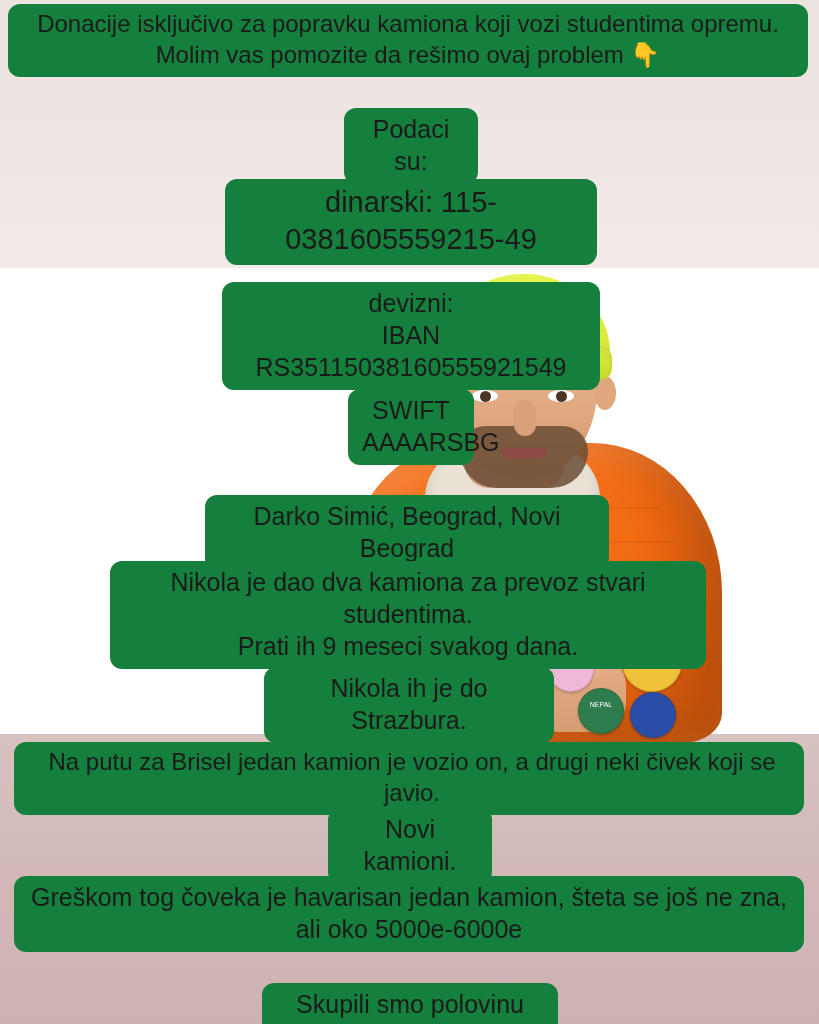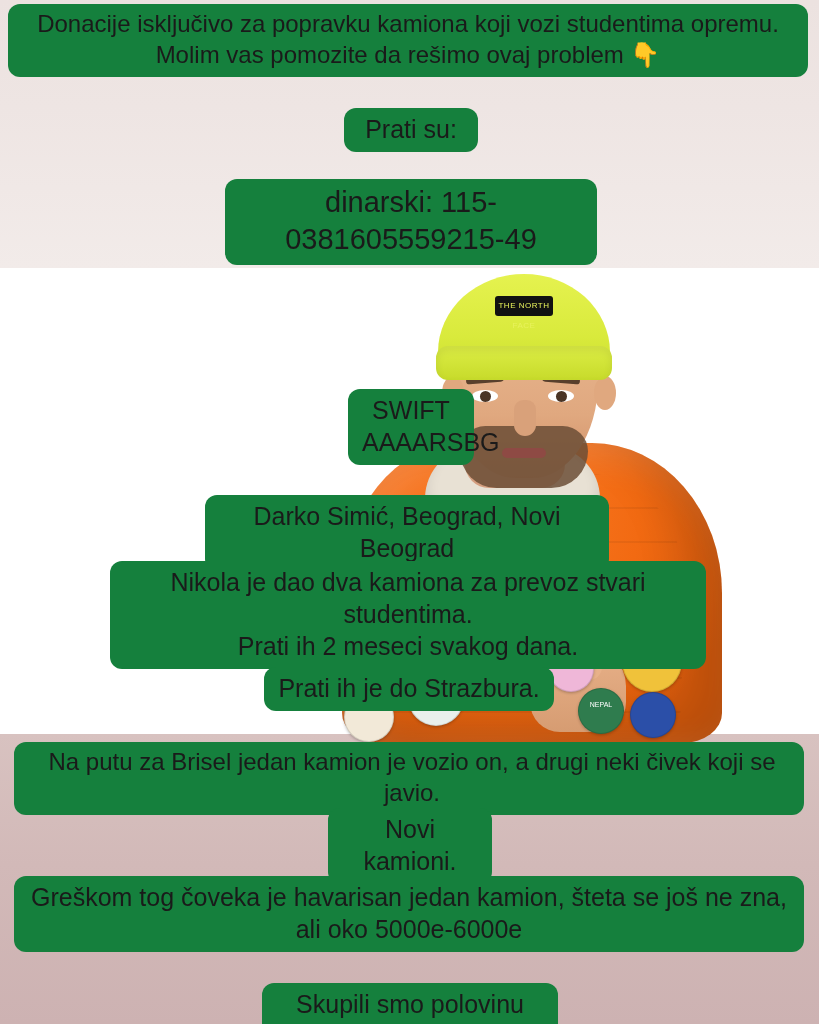--- a/index.html
+++ b/index.html
@@ -281,34 +281,36 @@
         </div>
       <div class="pin pin7">
           <div class="pin-text" style="color:#fff"></div>
         </div>
     </div>
   </div>
 
   <div class="captions">
     <div class="cap" style="left:8px; top:4px; width:800px; font-size:24px;">Donacije isključivo za popravku kamiona koji vozi studentima opremu. Molim vas pomozite da rešimo ovaj problem 👇</div>
 
-    <div class="cap" style="left:344px; top:108px; width:134px; font-size:25px;">Prati su:</div>
+    <div class="cap" style="left:344px; top:108px; width:134px; font-size:25px;">Podaci su:</div>
 
     <div class="cap" style="left:225px; top:179px; width:372px; font-size:29px;">dinarski: 115-0381605559215-49</div>
 
+    <div class="cap" style="left:222px; top:282px; width:378px; font-size:25px;">devizni:
+IBAN RS35115038160555921549</div>
 
     <div class="cap" style="left:205px; top:495px; width:404px; font-size:25px;">Darko Simić, Beograd, Novi Beograd</div>
 
     <div class="cap" style="left:348px; top:389px; width:126px; font-size:25px;">SWIFT
 AAAARSBG</div>
 
     <div class="cap" style="left:110px; top:561px; width:596px; font-size:25px;">Nikola je dao dva kamiona za prevoz stvari studentima.
-Prati ih 2 meseci svakog dana.</div>
-
-    <div class="cap" style="left:264px; top:667px; width:290px; font-size:25px;">Prati ih je do Strazbura.</div>
+Prati ih 9 meseci svakog dana.</div>
+
+    <div class="cap" style="left:264px; top:667px; width:290px; font-size:25px;">Nikola ih je do Strazbura.</div>
 
     <div class="cap" style="left:14px; top:742px; width:790px; font-size:24px;padding-left:20px;">Na putu za Brisel jedan kamion je vozio on, a drugi neki čivek koji se javio.</div>
 
     <div class="cap" style="left:328px; top:808px; width:164px; font-size:25px;">Novi kamioni.</div>
 
     <div class="cap" style="left:14px; top:876px; width:790px; font-size:25px;">Greškom tog čoveka je havarisan jedan kamion, šteta se još ne zna, ali oko 5000e-6000e</div>
 
     <div class="cap" style="left:262px; top:983px; width:296px; font-size:25px;">Skupili smo polovinu novca.</div>
   </div>
 

